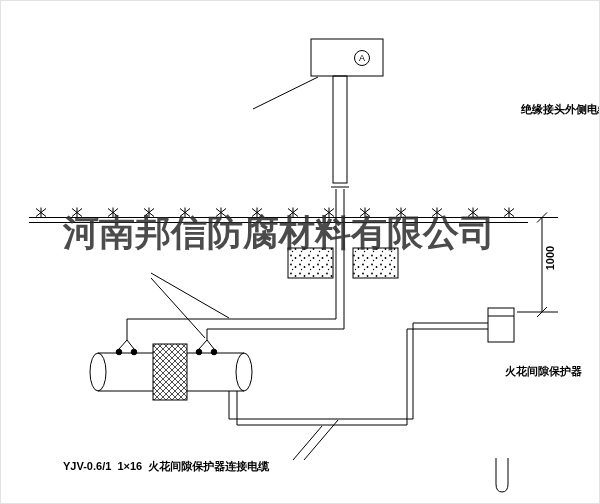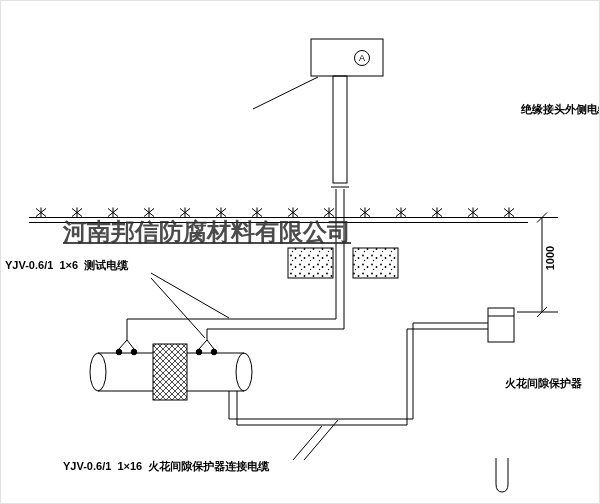--- a/index.html
+++ b/index.html
@@ -10,22 +10,22 @@
   }
   svg{position:absolute;left:0;top:0;}
   .label{
     position:absolute;font:bold 11px "Liberation Sans",sans-serif;
     color:#000;white-space:pre;line-height:12px;
   }
   .dim-label{transform:rotate(-90deg);transform-origin:center;}
   .terminal{font-weight:normal;font-size:9px;}
   .watermark{
     position:absolute;font-family:"DejaVu Serif",serif;font-weight:bold;
-    font-size:24px;line-height:40px;color:rgba(43,43,43,0.85);
-    white-space:nowrap;letter-spacing:0;text-decoration:underline;
+    font-size:36px;line-height:40px;color:rgba(43,43,43,0.85);
+    white-space:nowrap;letter-spacing:0;
   }
 </style>
 </head>
 <body>
 
 <div id="canvas">
 
   <svg width="600" height="504" viewBox="0 0 600 504">
     <defs>
       <pattern id="stipple" width="9" height="9" patternUnits="userSpaceOnUse">
@@ -137,23 +137,22 @@
       <g>
         <path d="M495,457 V483 Q495,491 501,491 Q507,491 507,483 V457"></path>
       </g>
 
     </g>
   </svg>
 
 
   <div class="label" style="left:520px;top:102px;">绝缘接头外侧电缆</div>
 
-  <div class="label" style="left:4px;top:258px;">YJV-0.6/1  1×6  测试电缆</div>
 
-  <div class="label" style="left:504px;top:376px;">火花间隙保护器</div>
+  <div class="label" style="left:504px;top:364px;">火花间隙保护器</div>
 
   <div class="label" style="left:62px;top:459px;text-align:center;">YJV-0.6/1  1×16  火花间隙保护器连接电缆</div>
 
   <div class="label dim-label" style="left:527px;top:251px;width:44px;text-align:center;">1000</div>
 
   <div class="label terminal" style="left:356px;top:51px;width:10px;text-align:center;">A</div>
 
   <div class="watermark" style="left:62px;top:211px;">河南邦信防腐材料有限公司</div>
 
 </div>

